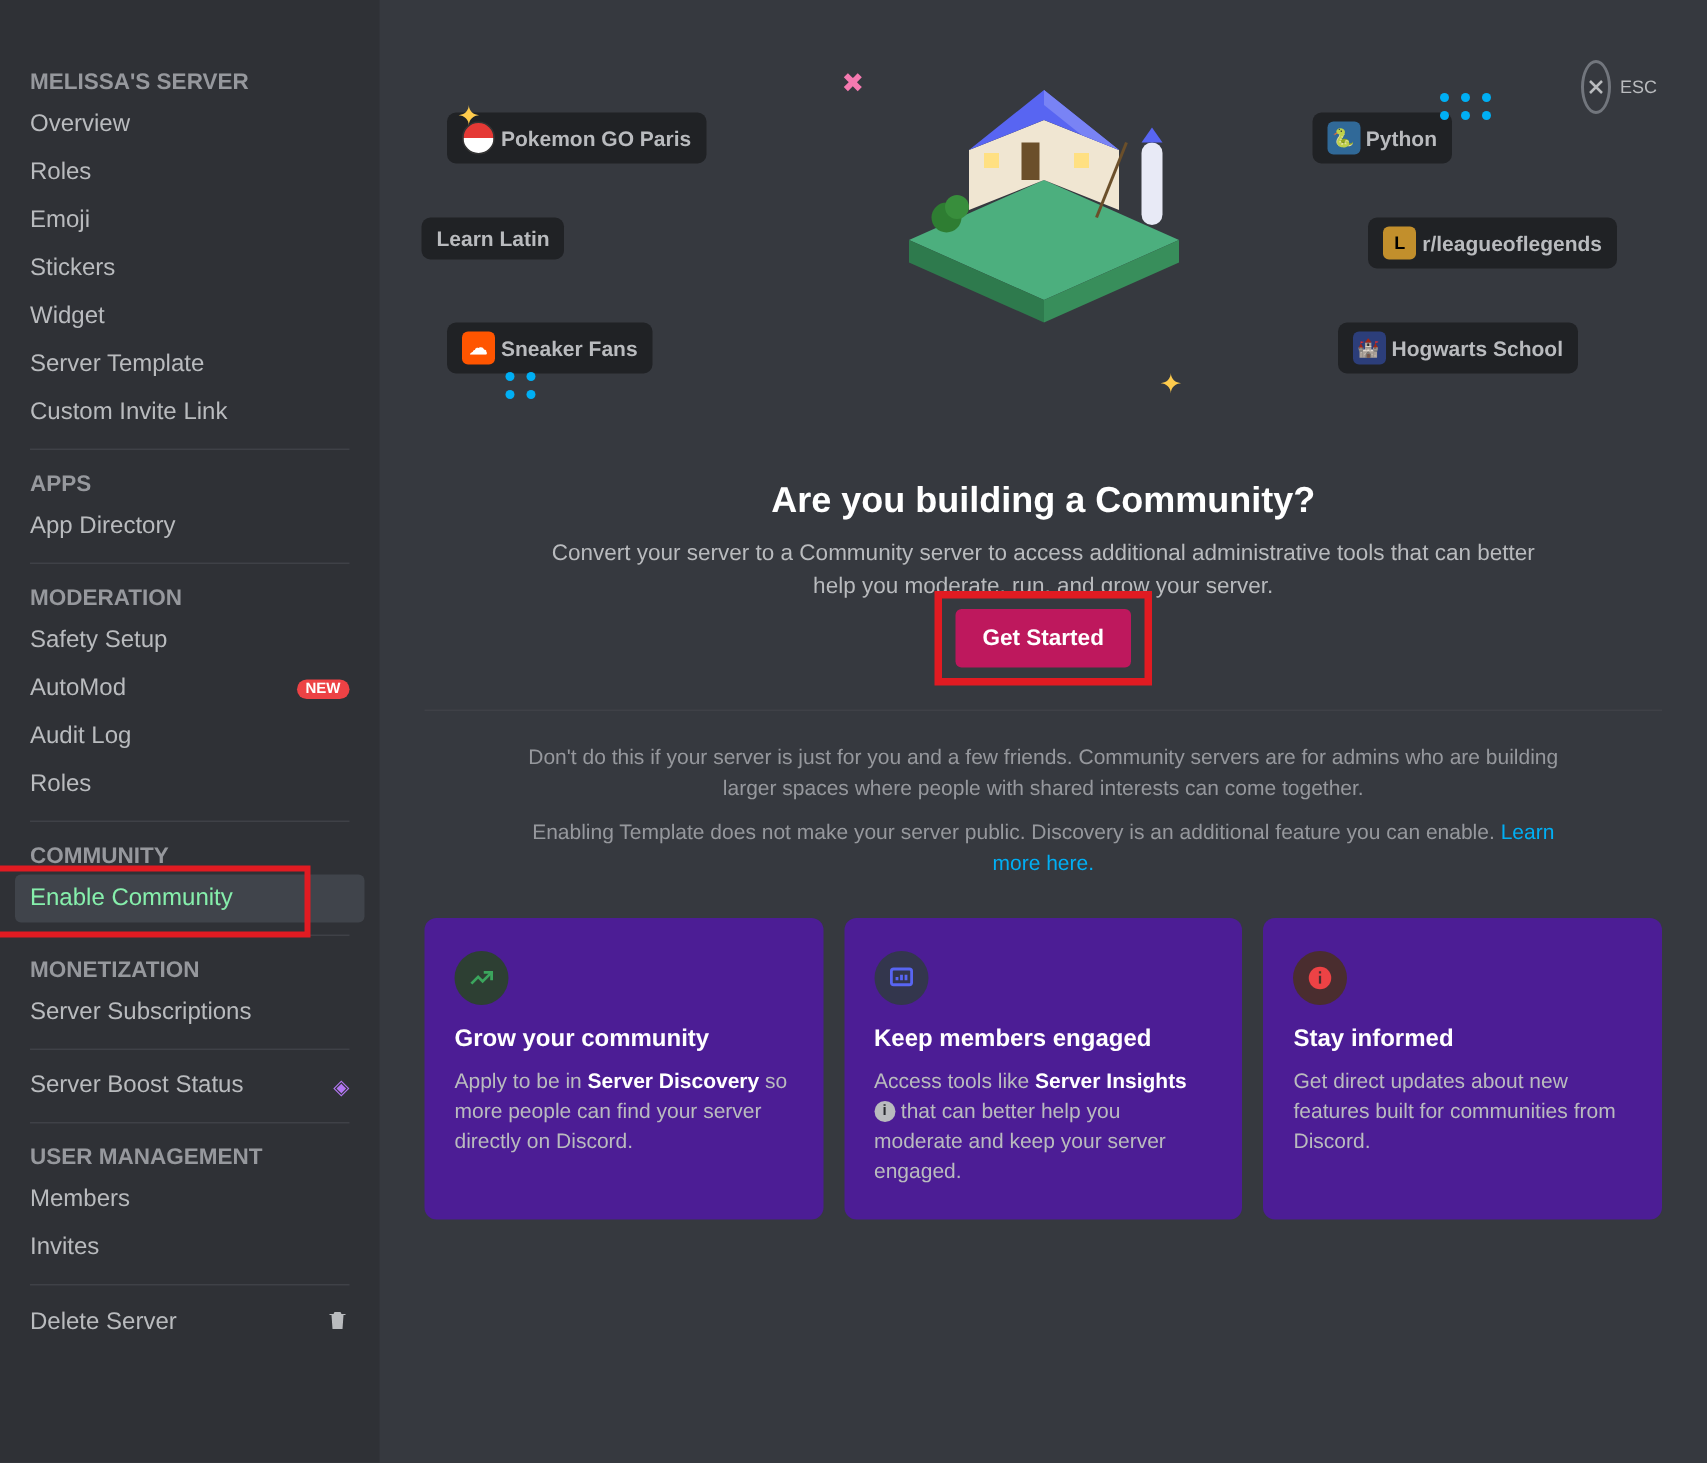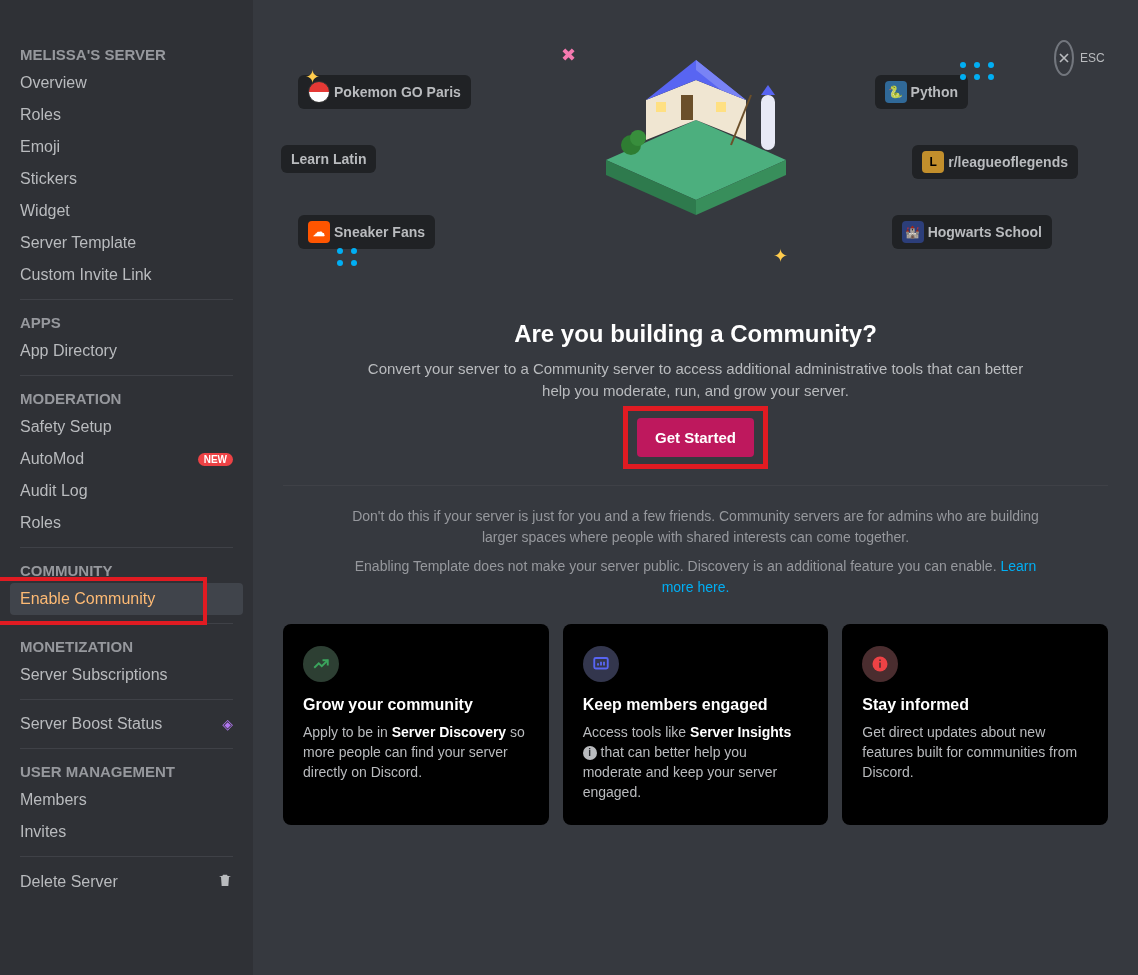--- a/index.html
+++ b/index.html
@@ -30,21 +30,21 @@
   font-size: 16px;
   color: #b9bbbe;
   cursor: pointer;
   border-radius: 4px;
   display: flex;
   align-items: center;
   justify-content: space-between;
 }
 .sidebar-item.active {
   background: #40444b;
-  color: #fdba74;
+  color: #86efac;
   text-align: center;
 }
 .divider {
   height: 1px;
   background: #3f4147;
   margin: 8px 10px;
 }
 .new-badge {
   background: #ed4245;
   color: #fff;
@@ -117,21 +117,21 @@
   display: grid; grid-template-columns: repeat(3, 8px); gap: 6px;
 }
 .dots span { width:6px;height:6px;border-radius:50%;background:#00aff4;display:block; }
 .cross {
   position: absolute;
   font-size: 18px;
   color: #f57ab0;
 }
 .hero-text { text-align: center; max-width: 680px; margin: 0 auto; }
 .hero-title { color: #fff; font-size: 24px; font-weight: 700; margin-bottom: 10px; }
-.hero-sub { color: #b9bbbe; font-size: 15px; line-height: 1.45; margin-bottom: 16px; }
+.hero-sub { color: #b9bbbe; font-size: 15px; line-height: 1.45; margin-bottom: 4px; }
 .cta-wrap { position: relative; display: inline-block; }
 .cta-btn {
   background: #be185d;
   color: #fff;
   border: none;
   padding: 11px 18px;
   font-size: 15px;
   font-weight: 600;
   border-radius: 4px;
   cursor: pointer;
@@ -140,21 +140,21 @@
   position: absolute;
   top: -12px; left: -14px; right: -14px; bottom: -12px;
   border: 5px solid #e11b22;
 }
 .main-divider { height:1px; background:#3f4147; margin: 28px 0 20px 0; }
 .note-text { color:#96989d; font-size:14px; text-align:center; line-height:1.5; max-width:700px; margin:0 auto 8px auto; }
 .note-text a { color:#00aff4; text-decoration:none; }
 .cards { display:flex; gap:14px; margin-top:26px; }
 .card {
   flex:1;
-  background:#000000;
+  background:#4c1d95;
   border-radius:8px;
   padding:22px 20px;
 }
 .card-icon {
   width:36px;height:36px;border-radius:50%;
   display:flex;align-items:center;justify-content:center;
   margin-bottom:14px;
 }
 .card-title { color:#fff; font-weight:700; font-size:16px; margin-bottom:8px; }
 .card-text { color:#b9bbbe; font-size:14px; line-height:1.45; }

